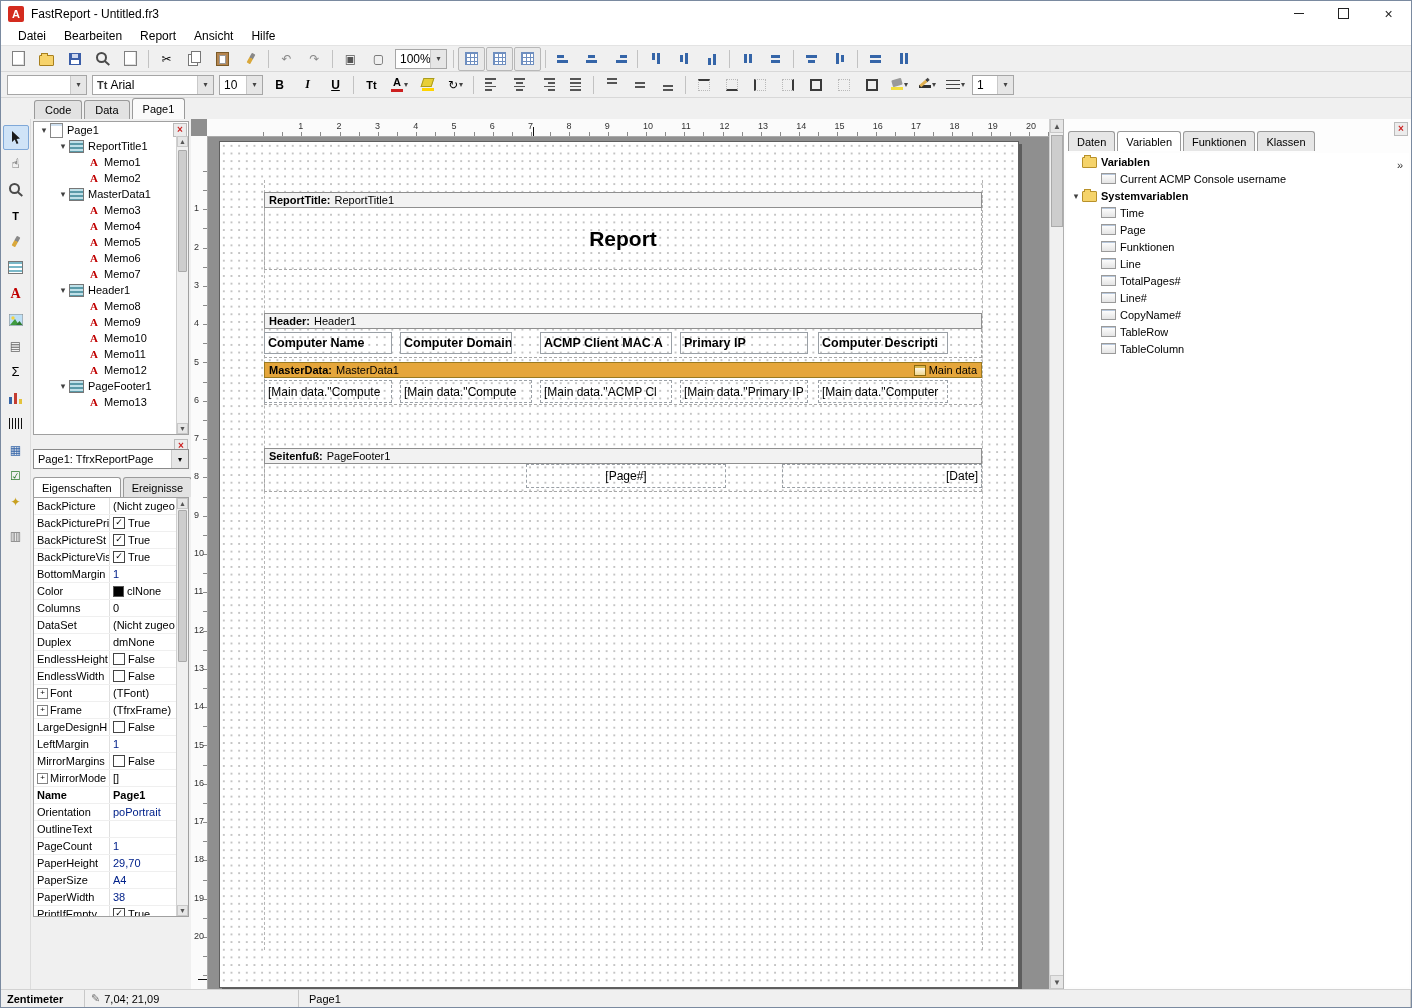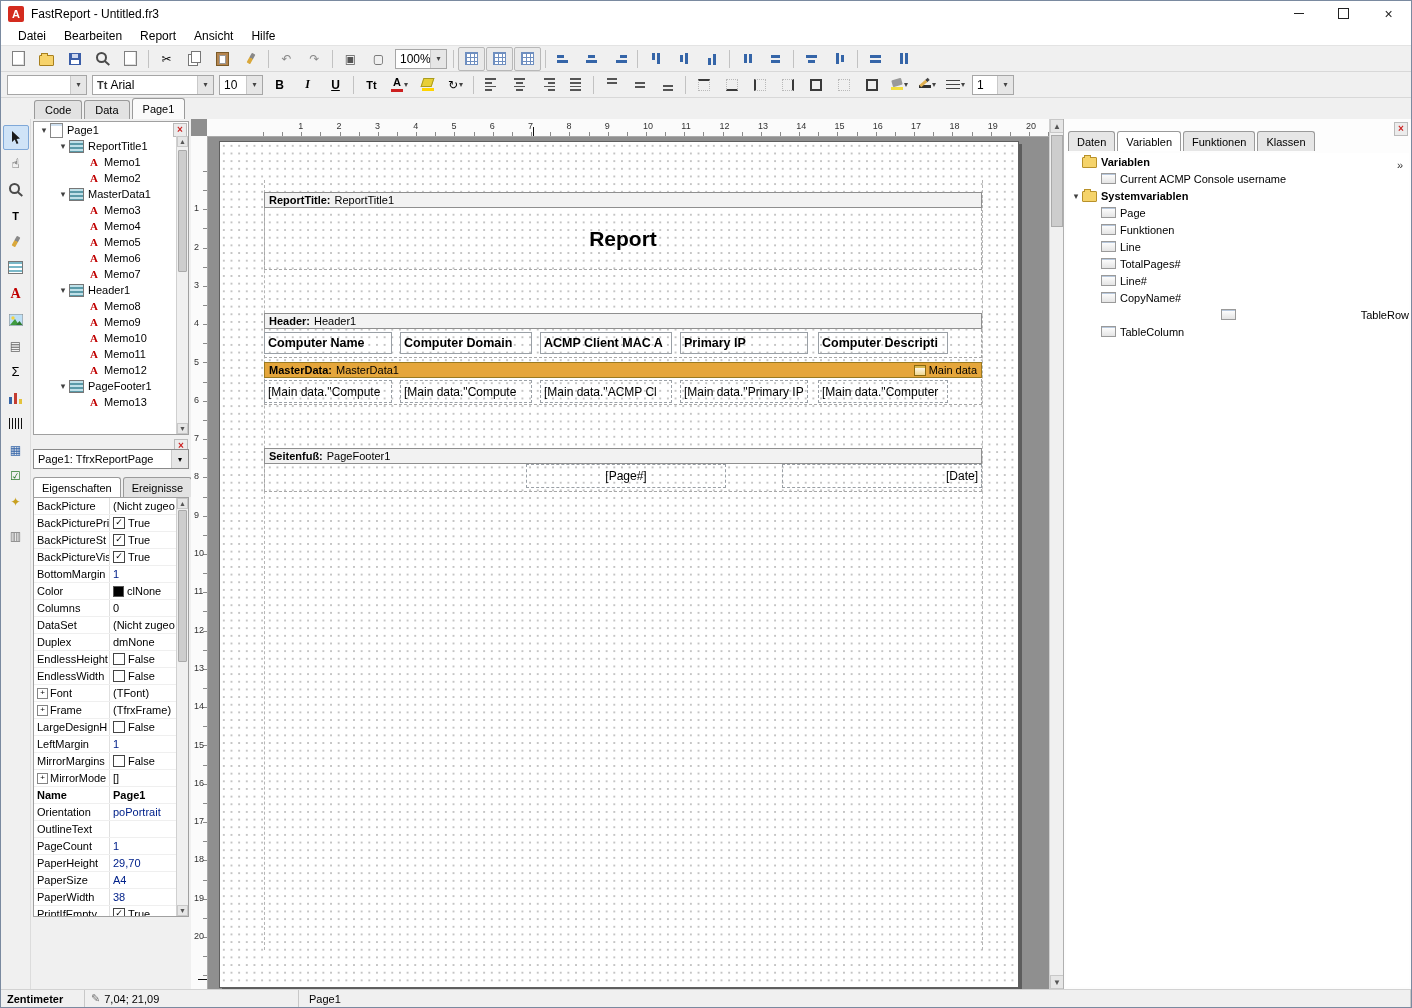--- a/index.html
+++ b/index.html
@@ -853,21 +853,21 @@
           <div class="band-body" style="top:237px;height:26px"></div>
 
           <div class="band-strip" style="top:306px">
             <b>Seitenfuß:</b>
             <span>PageFooter1</span>
           </div>
           <div class="band-body" style="top:322px;height:28px"></div>
           <div class="cell dash center" style="left:306px;top:322px;width:200px;height:24px">[Page#]</div>
           <div class="cell dash right" style="left:562px;top:322px;width:200px;height:24px">[Date]</div>
         <div class="cell solid b" style="left: 44px; top: 190px; width: 128px; height: 22px;">Computer Name</div>
-            <div class="cell solid b" style="left: 180px; top: 190px; width: 132px; height: 22px;">Computer Domain</div>
+            <div class="cell solid b" style="left: 180px; top: 190px; width: 112px; height: 22px;">Computer Domain</div>
             <div class="cell solid b" style="left: 320px; top: 190px; width: 132px; height: 22px;">ACMP Client MAC A</div>
             <div class="cell solid b" style="left: 460px; top: 190px; width: 128px; height: 22px;">Primary IP</div>
             <div class="cell solid b" style="left: 598px; top: 190px; width: 130px; height: 22px;">Computer Descripti</div>
             <div class="cell dash" style="left: 44px; top: 238px; width: 128px; height: 23px;">[Main data."Compute</div>
             <div class="cell dash" style="left: 180px; top: 238px; width: 132px; height: 23px;">[Main data."Compute</div>
             <div class="cell dash" style="left: 320px; top: 238px; width: 132px; height: 23px;">[Main data."ACMP Cl</div>
             <div class="cell dash" style="left: 460px; top: 238px; width: 128px; height: 23px;">[Main data."Primary IP</div>
             <div class="cell dash" style="left: 598px; top: 238px; width: 130px; height: 23px;">[Main data."Computer</div>
           </div>
       </div>
@@ -899,20 +899,25 @@
             <div class="tlabel">Current ACMP Console username</div>
           </div>
           <div class="trow" style="padding-left: 4px;">
             <div class="tarr">▾</div>
             <div class="ticn ti-folder"></div>
             <div class="tlabel b">Systemvariablen</div>
           </div>
           <div class="trow" style="padding-left: 23px;">
             <div class="tarr"></div>
             <div class="ticn ti-var"></div>
+            <div class="tlabel">Time</div>
+          </div>
+          <div class="trow" style="padding-left: 23px;">
+            <div class="tarr"></div>
+            <div class="ticn ti-var"></div>
             <div class="tlabel">Page</div>
           </div>
           <div class="trow" style="padding-left: 23px;">
             <div class="tarr"></div>
             <div class="ticn ti-var"></div>
             <div class="tlabel">Funktionen</div>
           </div>
           <div class="trow" style="padding-left: 23px;">
             <div class="tarr"></div>
             <div class="ticn ti-var"></div>
@@ -926,21 +931,21 @@
           <div class="trow" style="padding-left: 23px;">
             <div class="tarr"></div>
             <div class="ticn ti-var"></div>
             <div class="tlabel">Line#</div>
           </div>
           <div class="trow" style="padding-left: 23px;">
             <div class="tarr"></div>
             <div class="ticn ti-var"></div>
             <div class="tlabel">CopyName#</div>
           </div>
-          <div class="trow" style="padding-left: 23px; justify-content: space-between;">
+          <div class="trow" style="padding-left: 23px;">
             <div class="tarr"></div>
             <div class="ticn ti-var"></div>
             <div class="tlabel">TableRow</div>
           </div>
           <div class="trow" style="padding-left: 23px;">
             <div class="tarr"></div>
             <div class="ticn ti-var"></div>
             <div class="tlabel">TableColumn</div>
           </div>
         </div>

